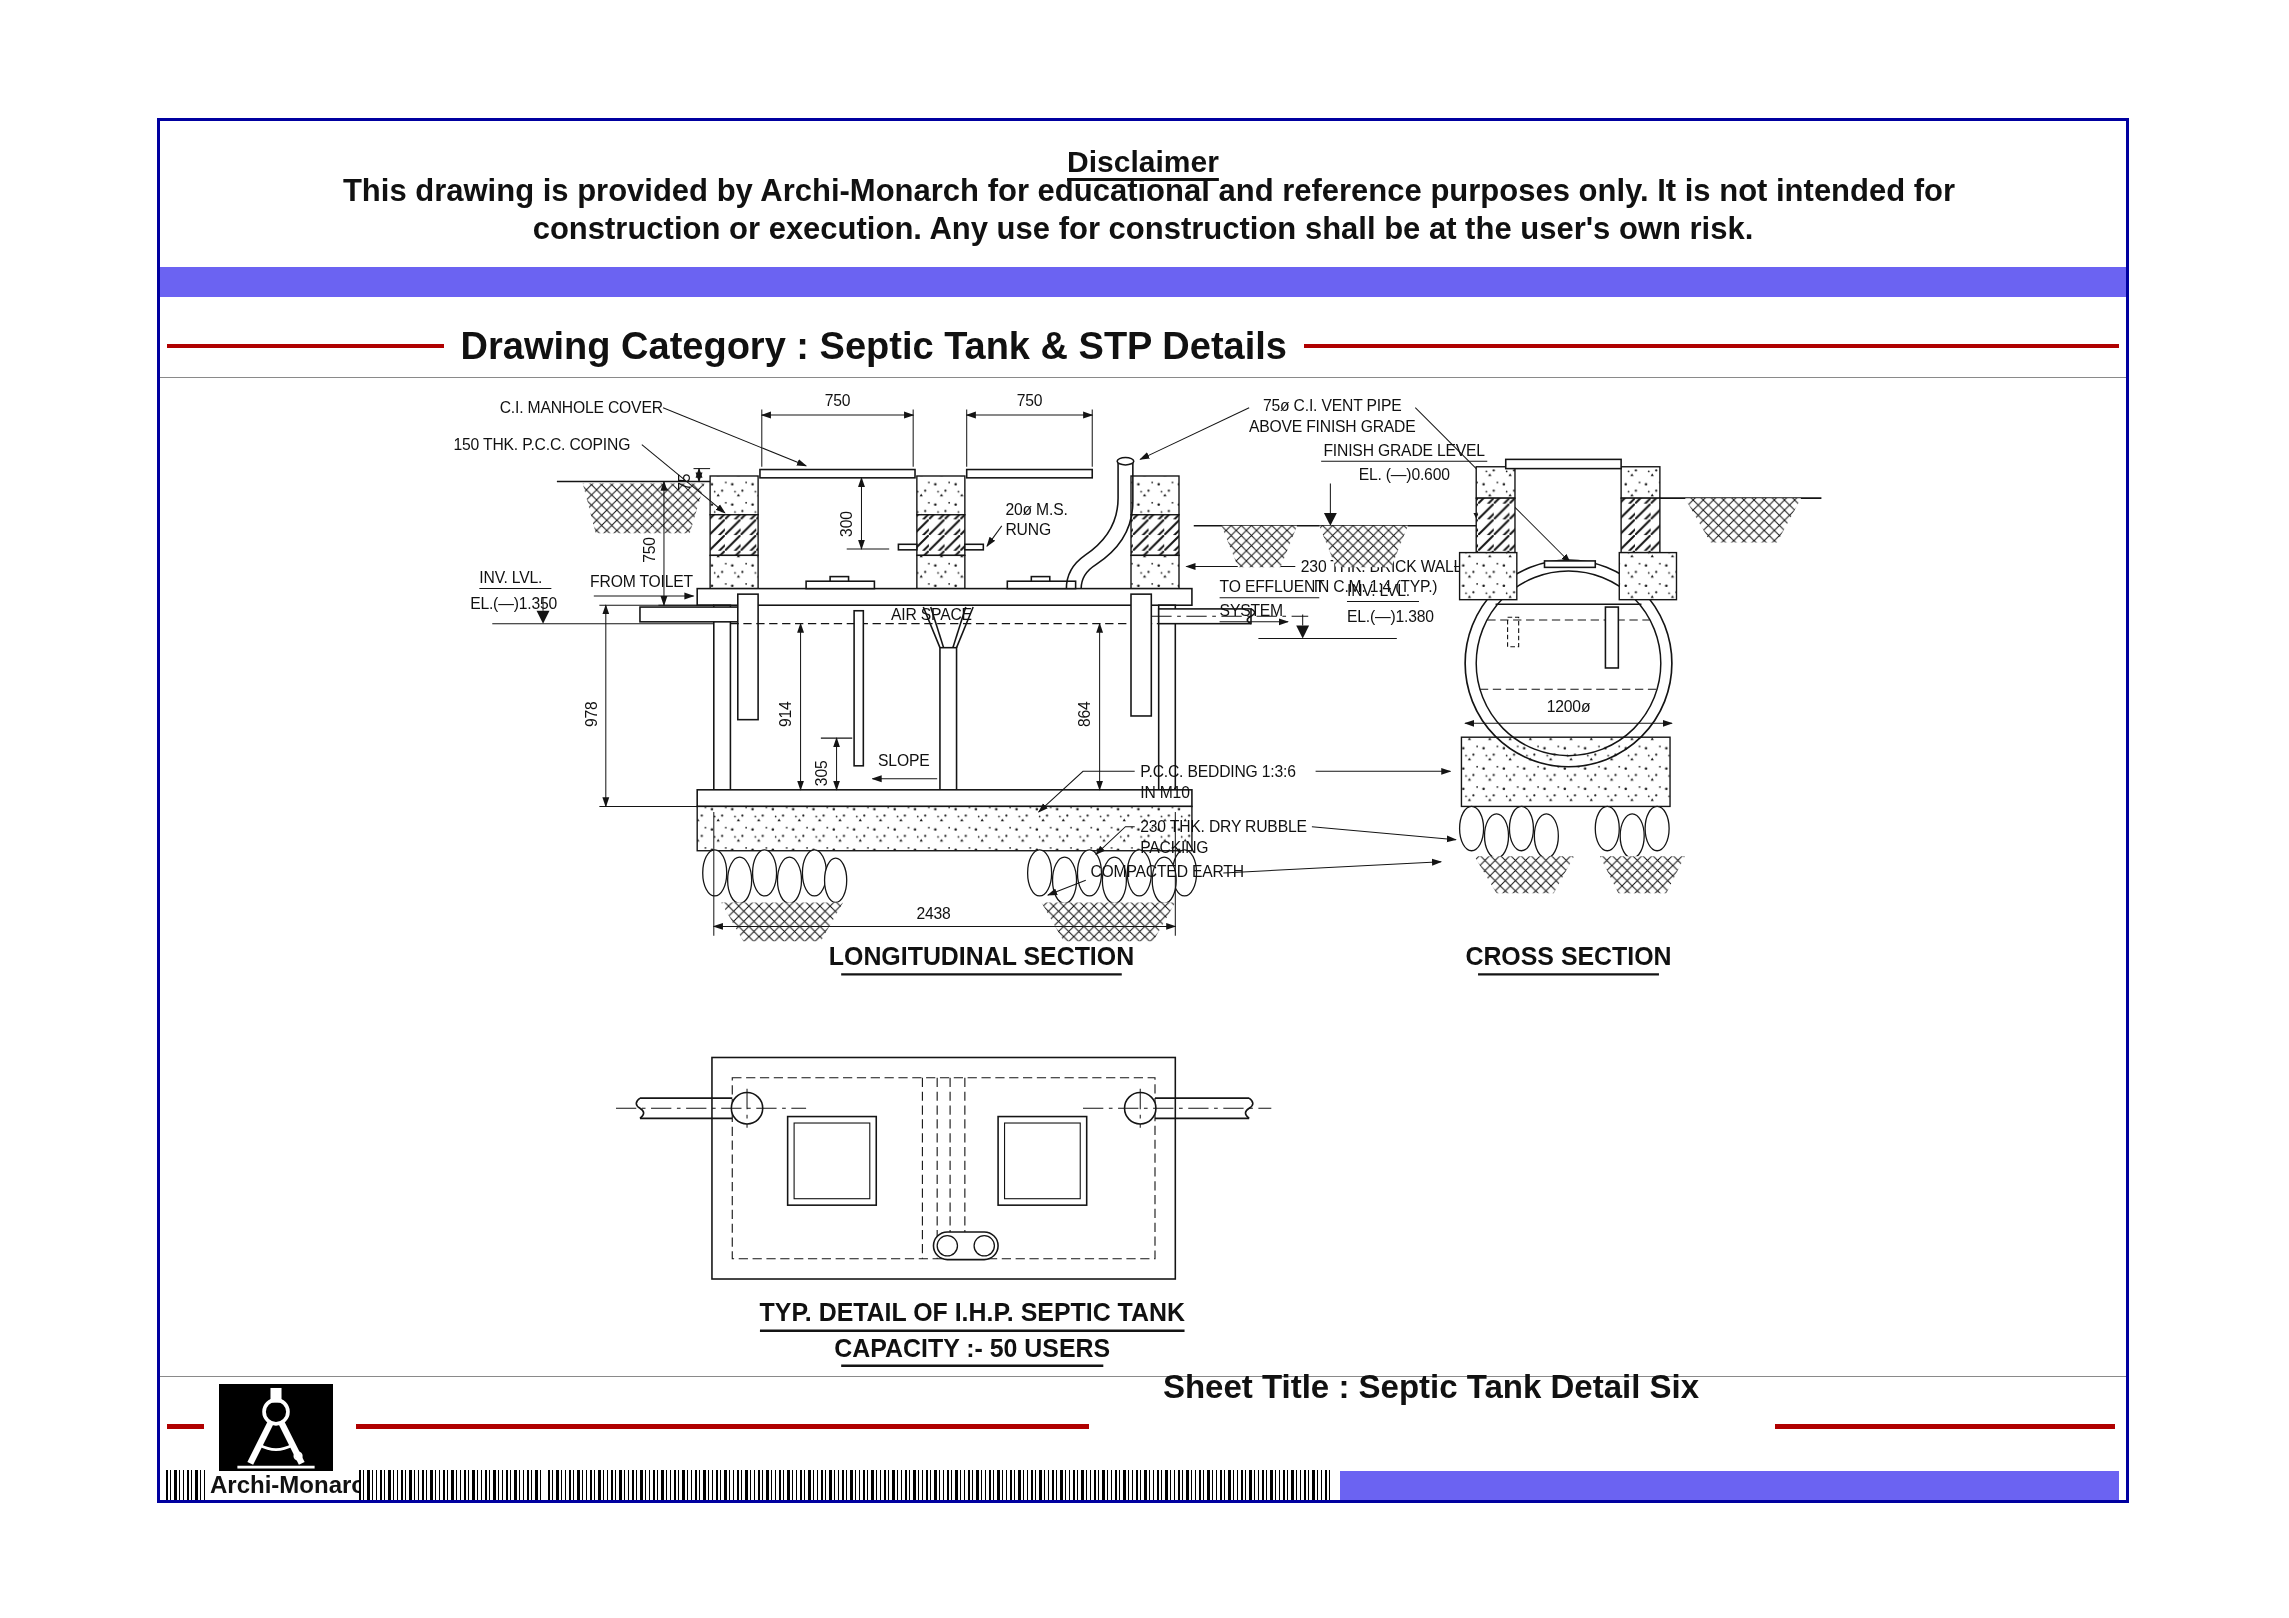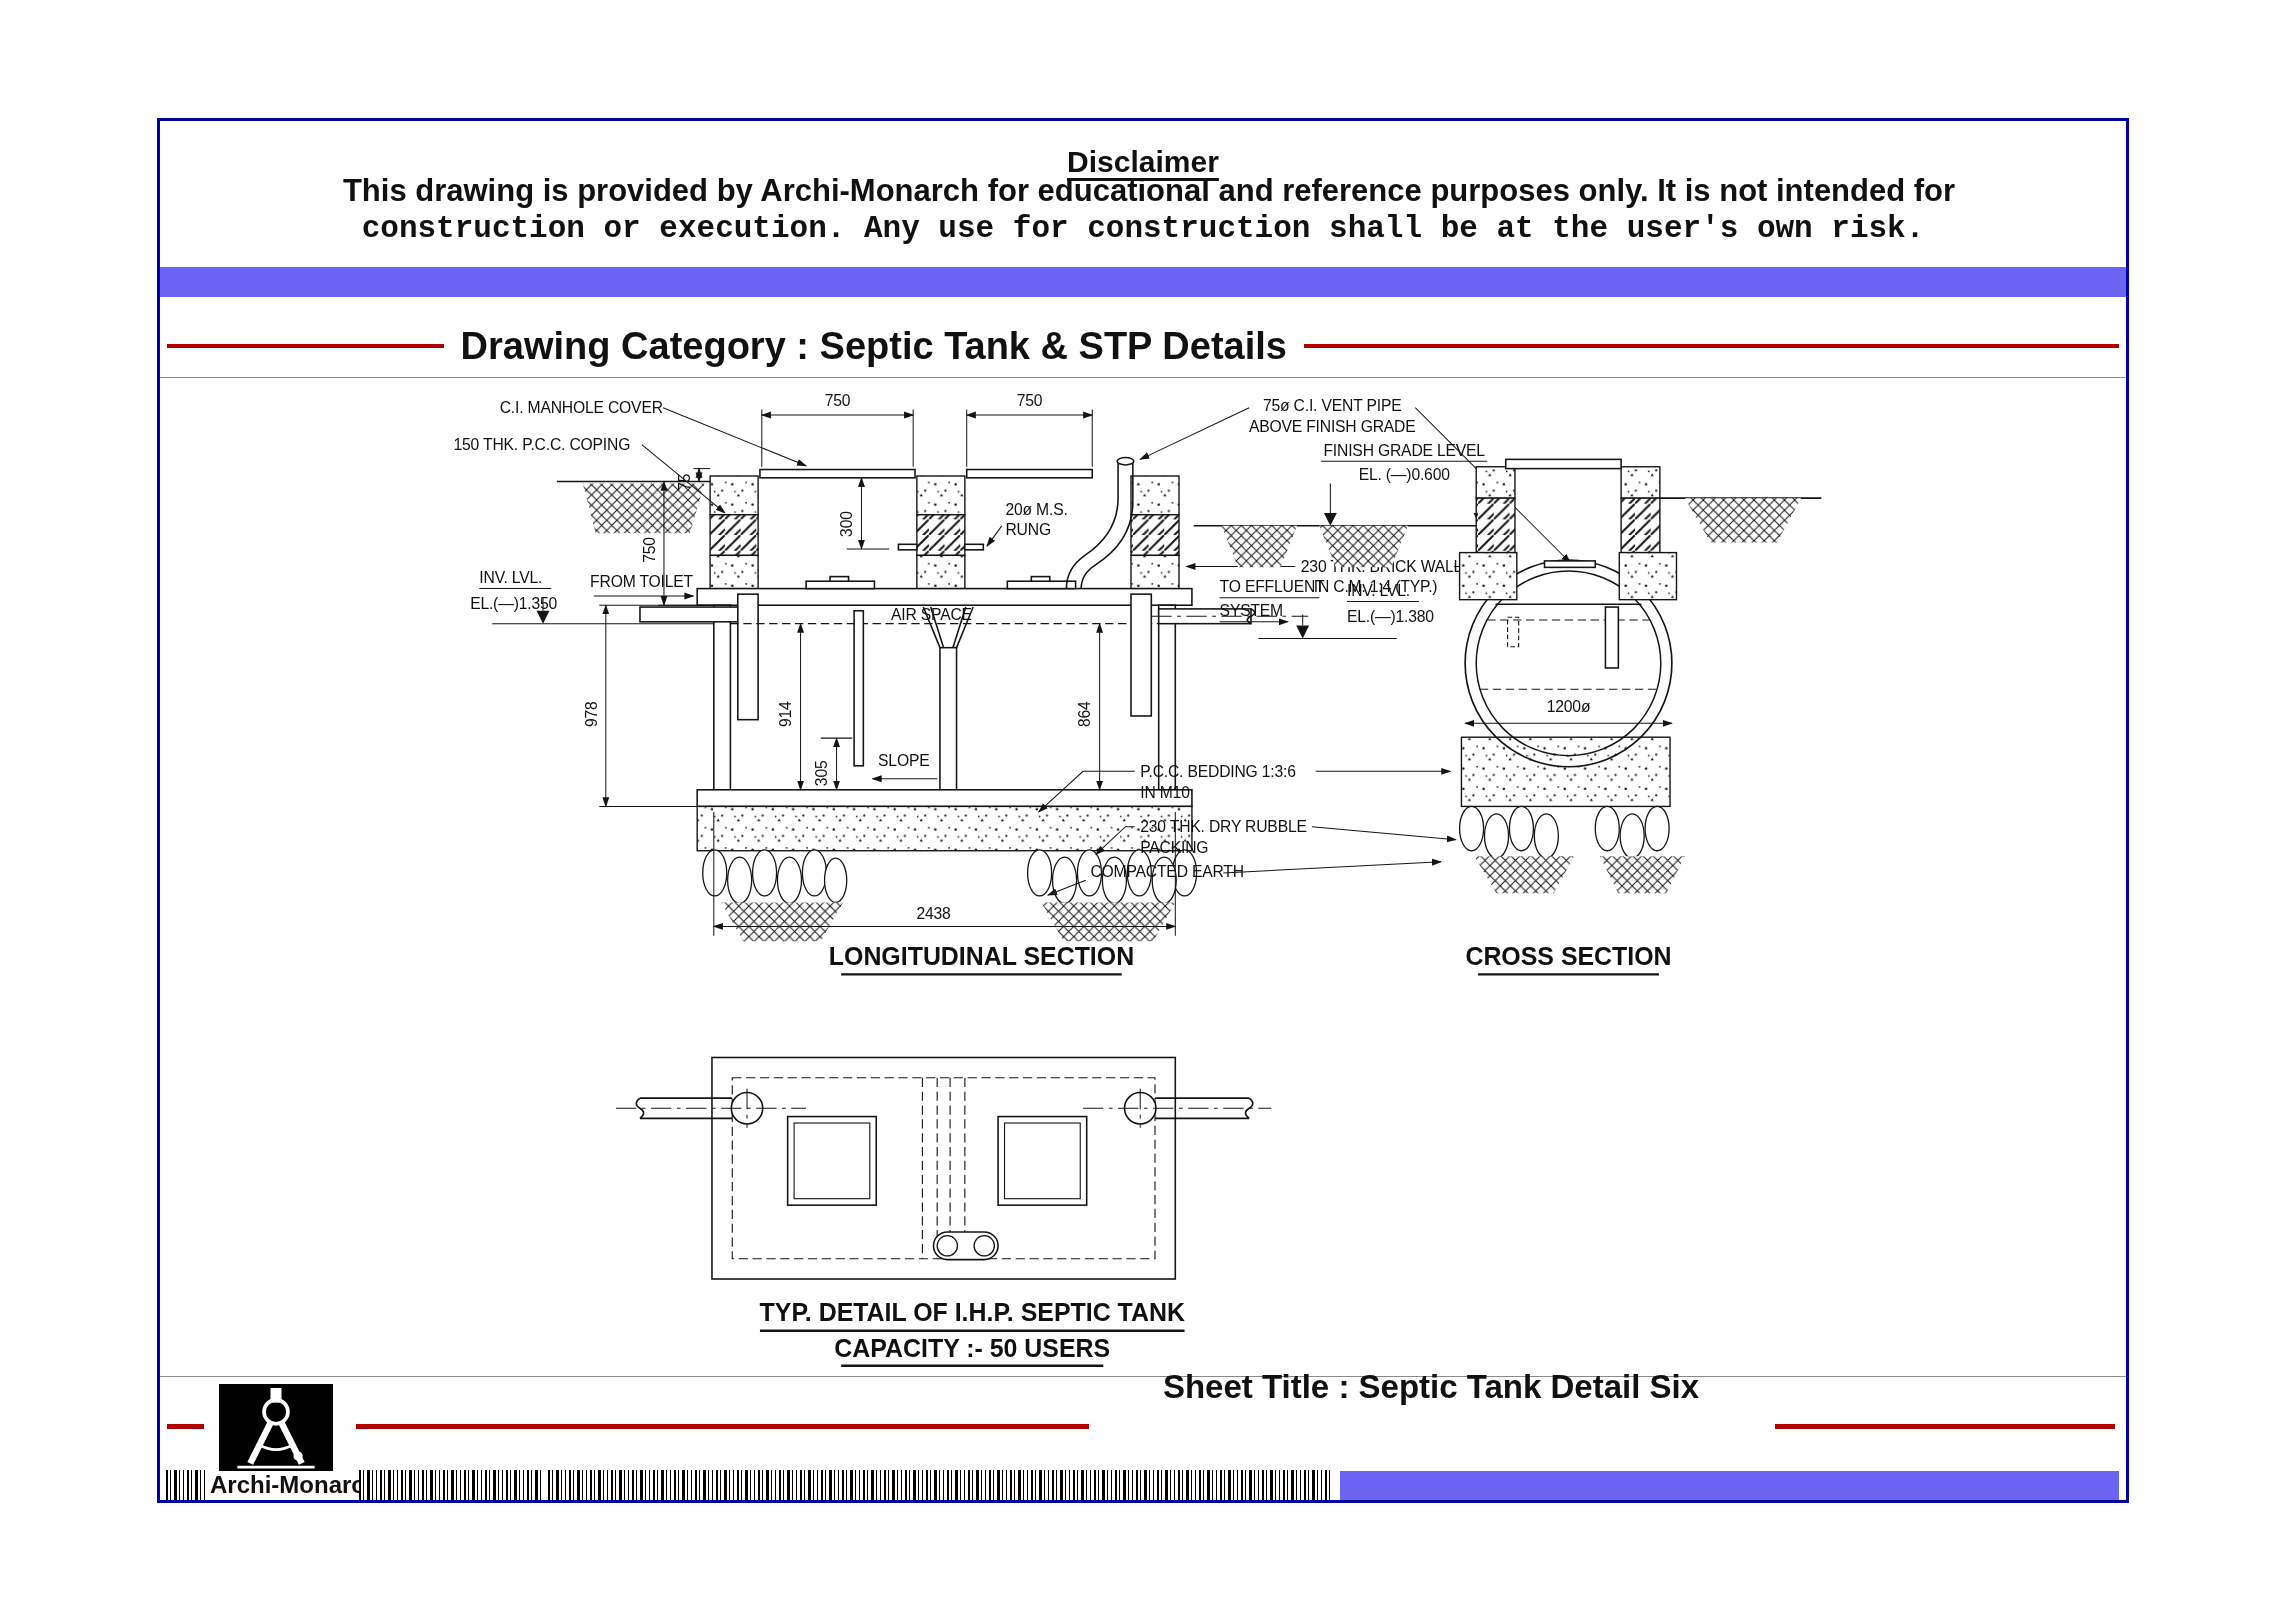--- a/index.html
+++ b/index.html
@@ -1,21 +1,21 @@
 <!DOCTYPE html>
 <html style="--accent: #6b63f2; --border: #0000a0; --red: #b00000;font-size:14.8px"><head>
 <meta charset="utf-8">
 <style>
   html,body{margin:0;padding:0;background:#ffffff;}
   body{width:2290px;height:1619px;position:relative;font-family:"Liberation Sans",sans-serif;color:#111;}
   .sheet{position:absolute;left:157px;top:118px;width:1966px;height:1379px;border:3.7px solid var(--border,#0000a0);background:#fff;}
   .c{position:absolute;}
   .disclaimer-title{left:0;right:0;top:24px;text-align:center;font-size:30px;font-weight:bold;text-decoration:underline;text-underline-offset:5.5px;}
   .disc-line{left:0;right:0;text-align:center;font-size:31px;font-weight:bold;white-space:nowrap;}
-  .disc1{top:52px;padding-left:12px;} .disc2{top:90px;font-family:Liberation Mono, monospace;}
+  .disc1{top:52px;padding-left:12px;} .disc2{top:90px;}
   .accent-bar{left:0;right:0;height:29.5px;background:var(--accent,#6b63f2);}
   .bar-top{top:146px;}
   .category-row{top:201px;left:0;right:0;height:48px;display:flex;align-items:center;padding:0 7px;gap:16.6px;}
   .red-line{height:4.6px;background:var(--red,#b00000);}
   .red-fixed{width:277px;flex:none;}
   .red-grow{flex:1;}
   .category-title{font-size:38px;font-weight:bold;white-space:nowrap;flex:none;}
   .hairline{left:0;right:0;height:0.9px;background:#8a8a8a;}
   .hl-top{top:256px;} .hl-bottom{top:1255px;}
   svg.drawing{left:0;top:257px;}

